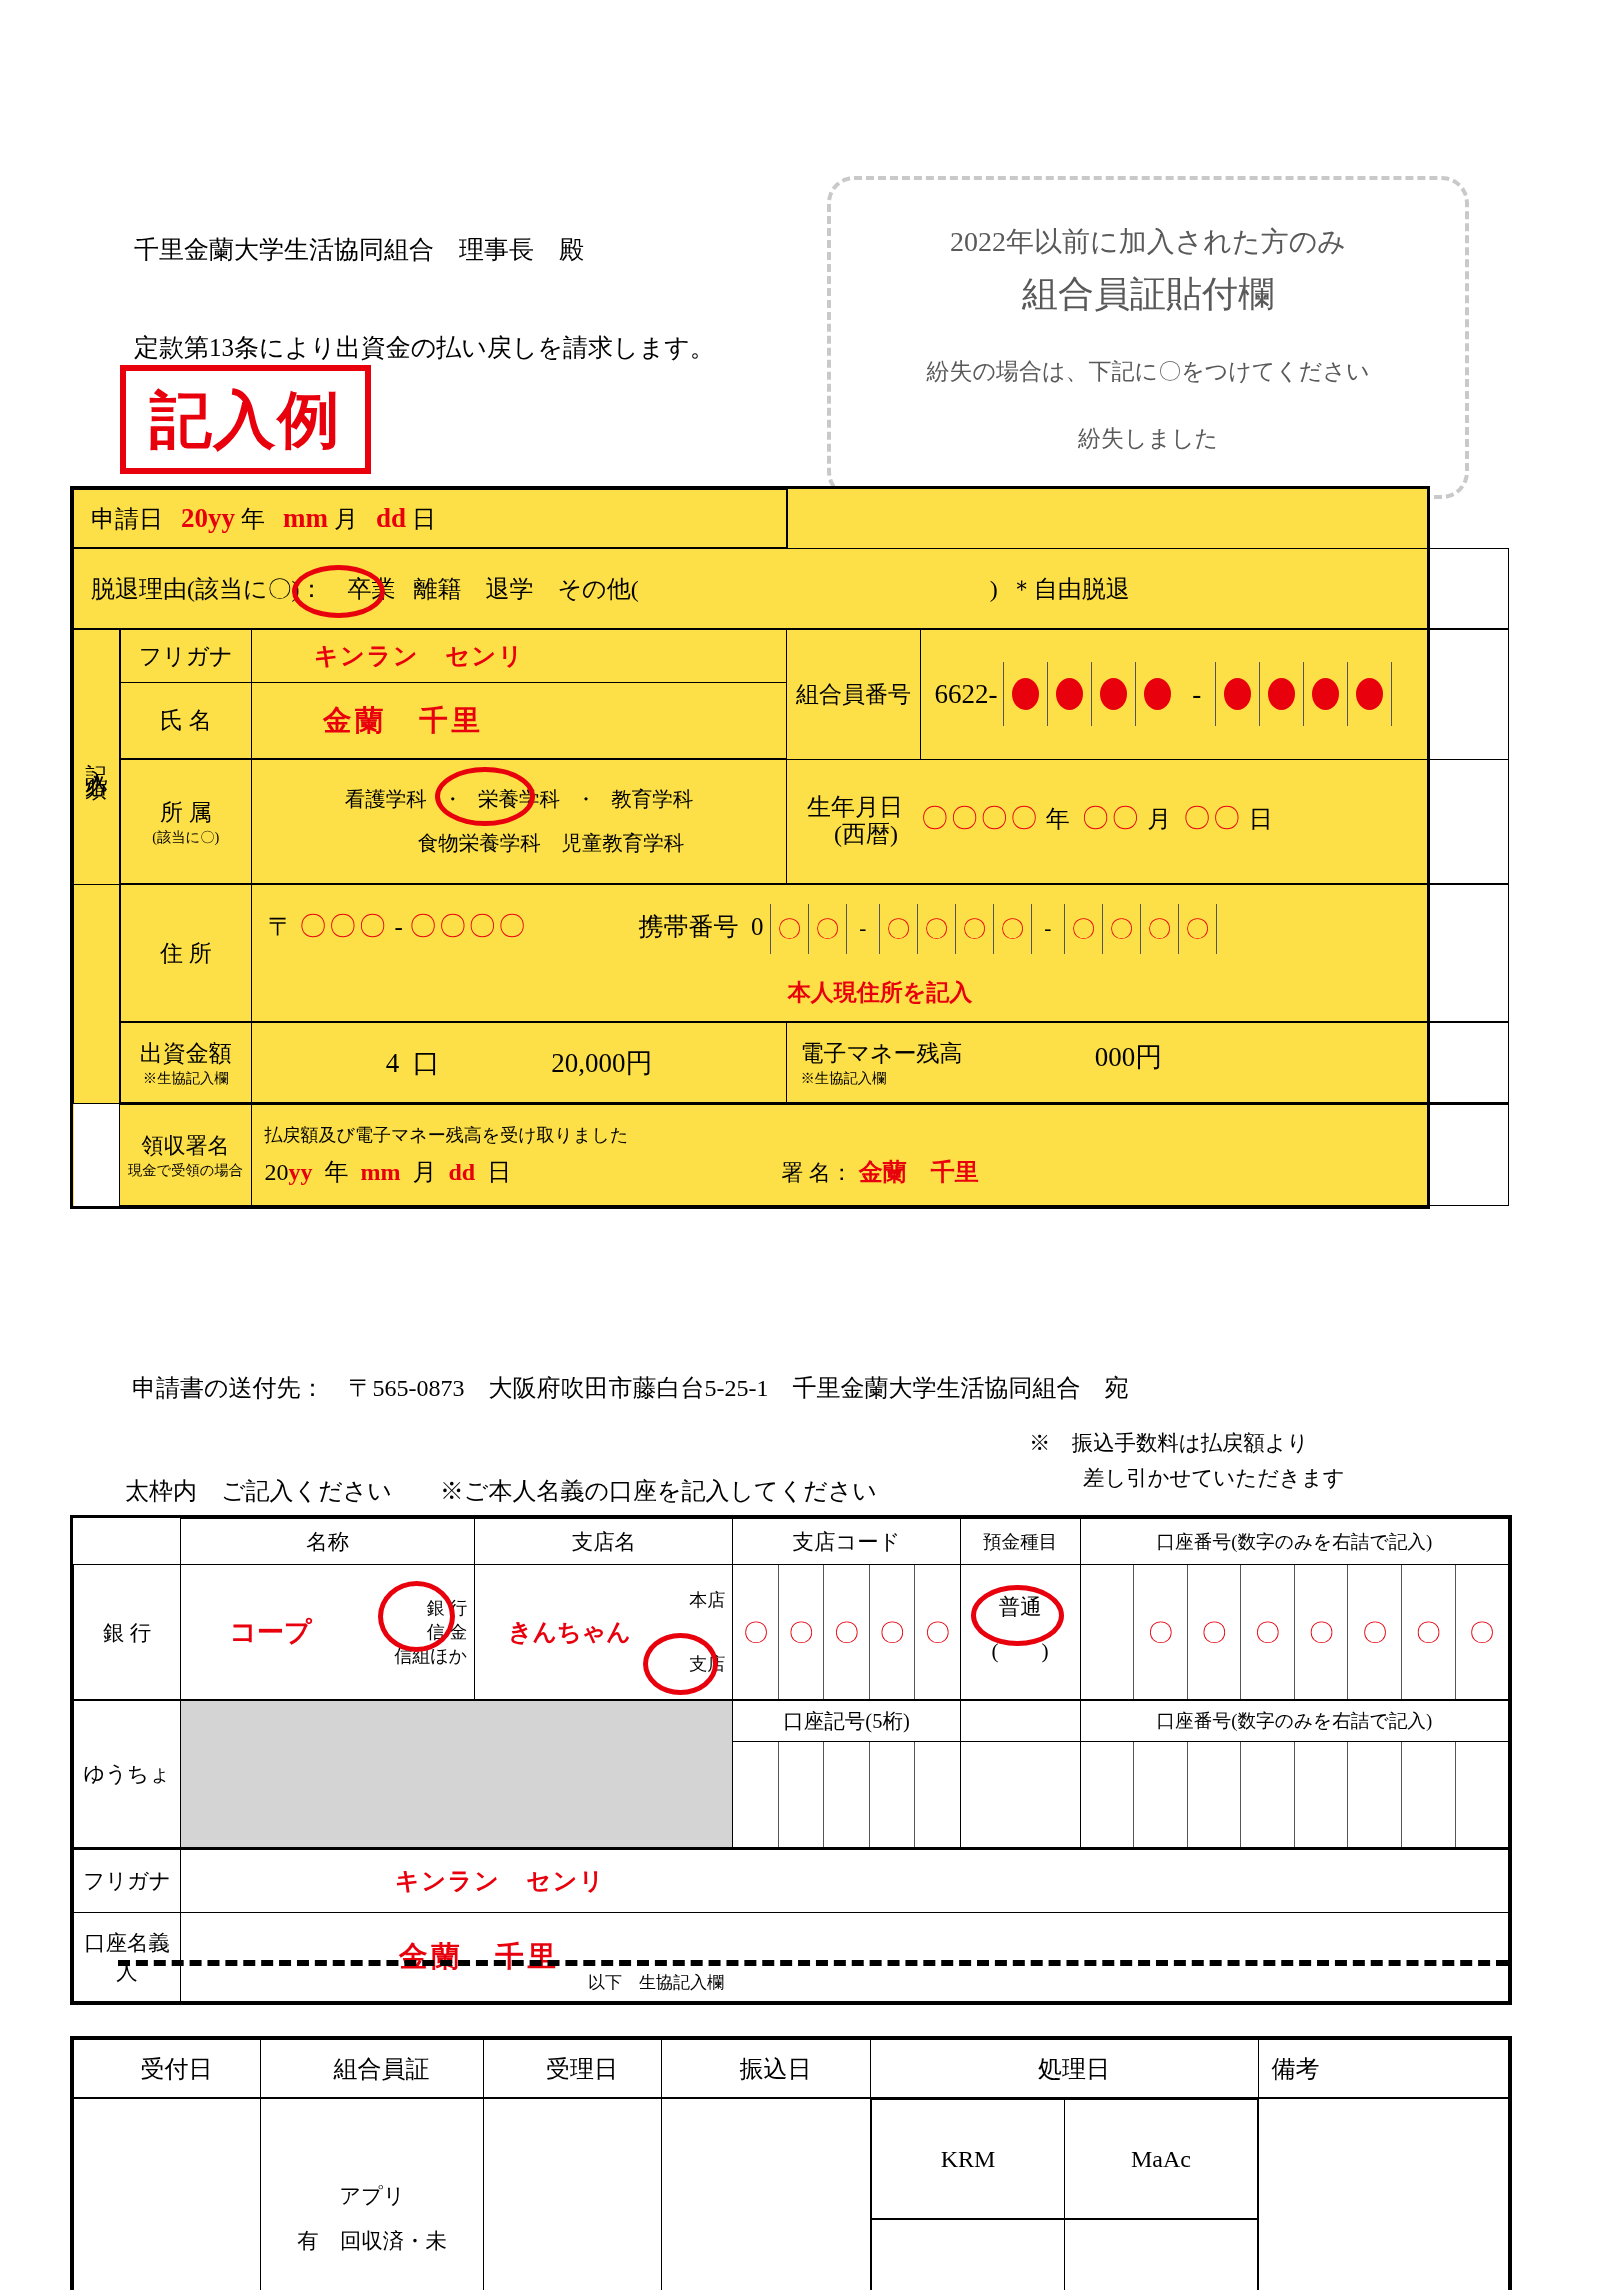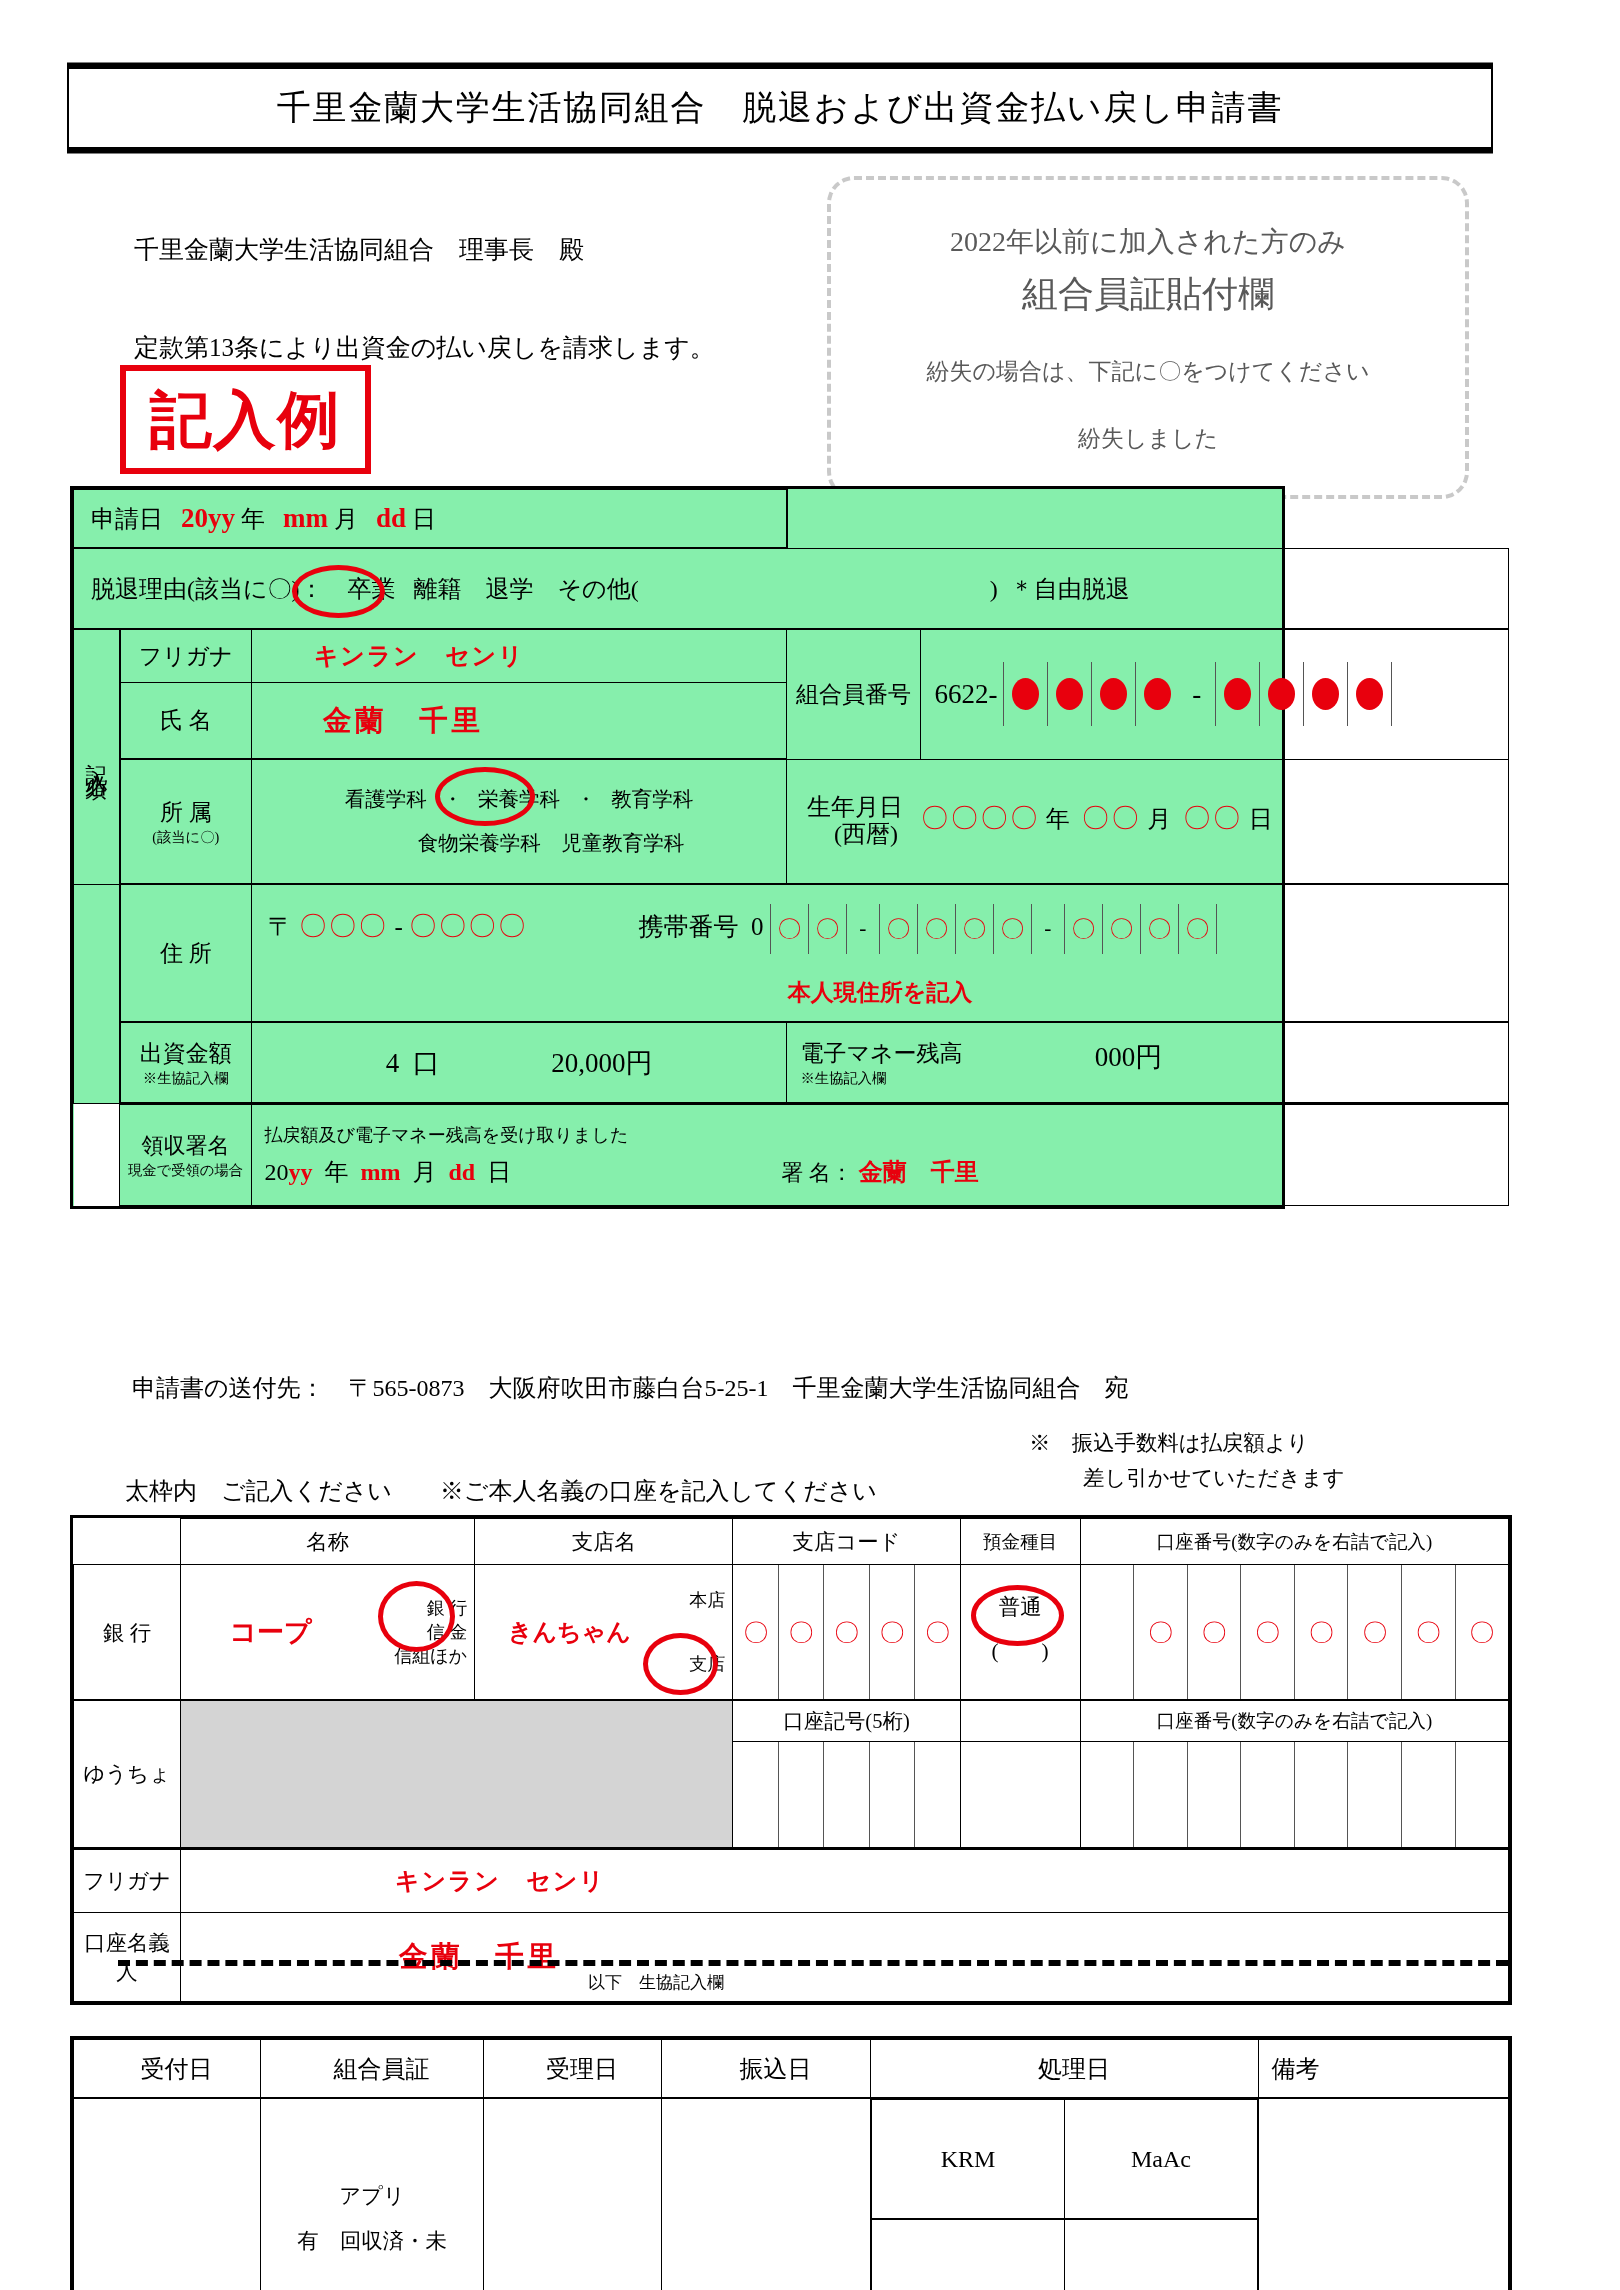--- a/index.html
+++ b/index.html
@@ -65,24 +65,24 @@
     z-index: 2;
   }
   .card-l1 { font-size: 28px; margin-top: 43px; }
   .card-l2 { font-size: 36px; margin-top: 9px; }
   .card-l3 { font-size: 23px; margin-top: 37px; }
   .card-l4 { font-size: 23px; margin-top: 36px; }
 
   
   .form-wrap {
     position: absolute; left: 70px; top: 486px;
-    width: 1215px;
+    width: 1360px;
     border: 3.6px solid #000;
     box-sizing: border-box;
-    background: #86efac;
+    background: #fde047;
     z-index: 5;
   }
   table.main {
     border-collapse: collapse; width: 100%;
     table-layout: fixed;
   }
   table.main td { border: 0.9px solid #000; vertical-align: middle; }
 
   .vert-req {
     width: 46px;
@@ -204,23 +204,20 @@
   .coop-body td { height: 116px; }
   .app-lines { font-size: 21.4px; line-height: 2.1; }
   .proc-sub { border-collapse: collapse; width:100%; height:100%; table-layout:fixed; }
   .proc-sub td { border: 0.9px solid #000; font-size: 23px; }
 </style>
 </head>
 <body>
 
 <div class="page">
 
-  <div class="title-box">
-    <div class="title-text">千里金蘭大学生活協同組合　脱退および出資金払い戻し申請書</div>
-  </div>
 
   <div class="addressee">千里金蘭大学生活協同組合　理事長　殿</div>
   <div class="clause">定款第13条により出資金の払い戻しを請求します。</div>
 
   <div class="stamp">
     <span class="stamp-text">記入例</span>
   </div>
 
   <div class="card-box">
     <div class="card-l1">2022年以前に加入された方のみ</div>

